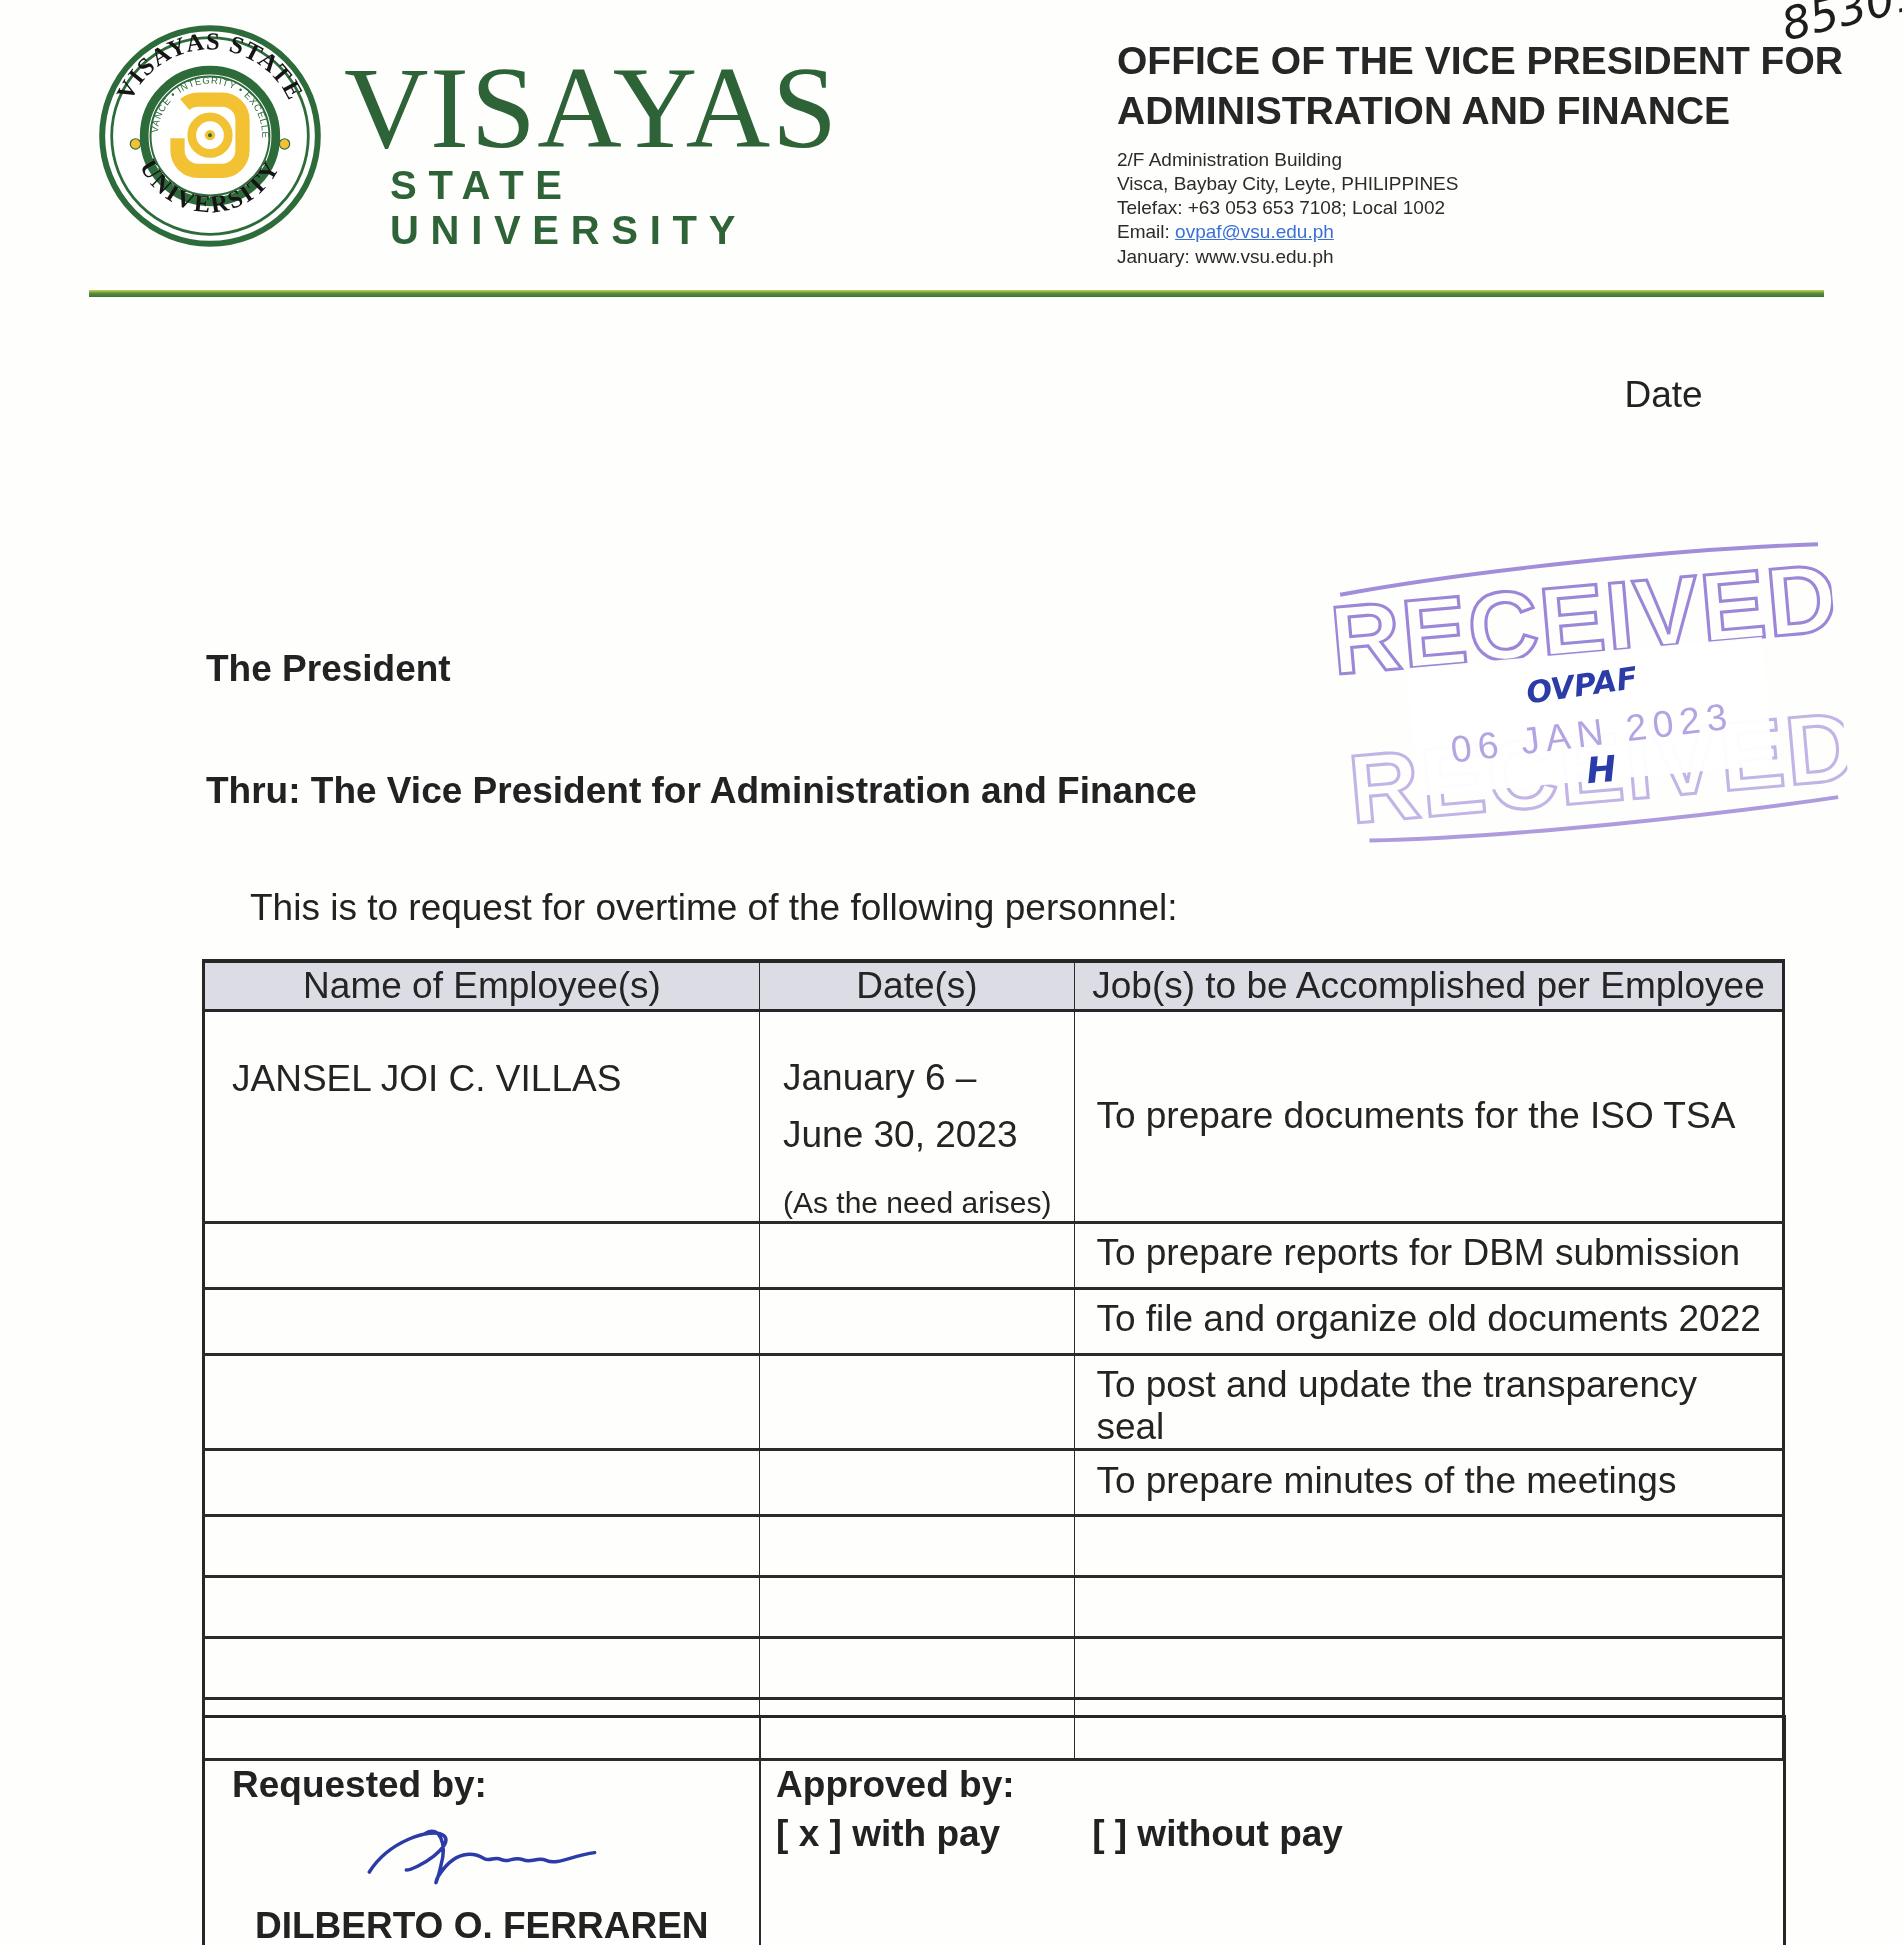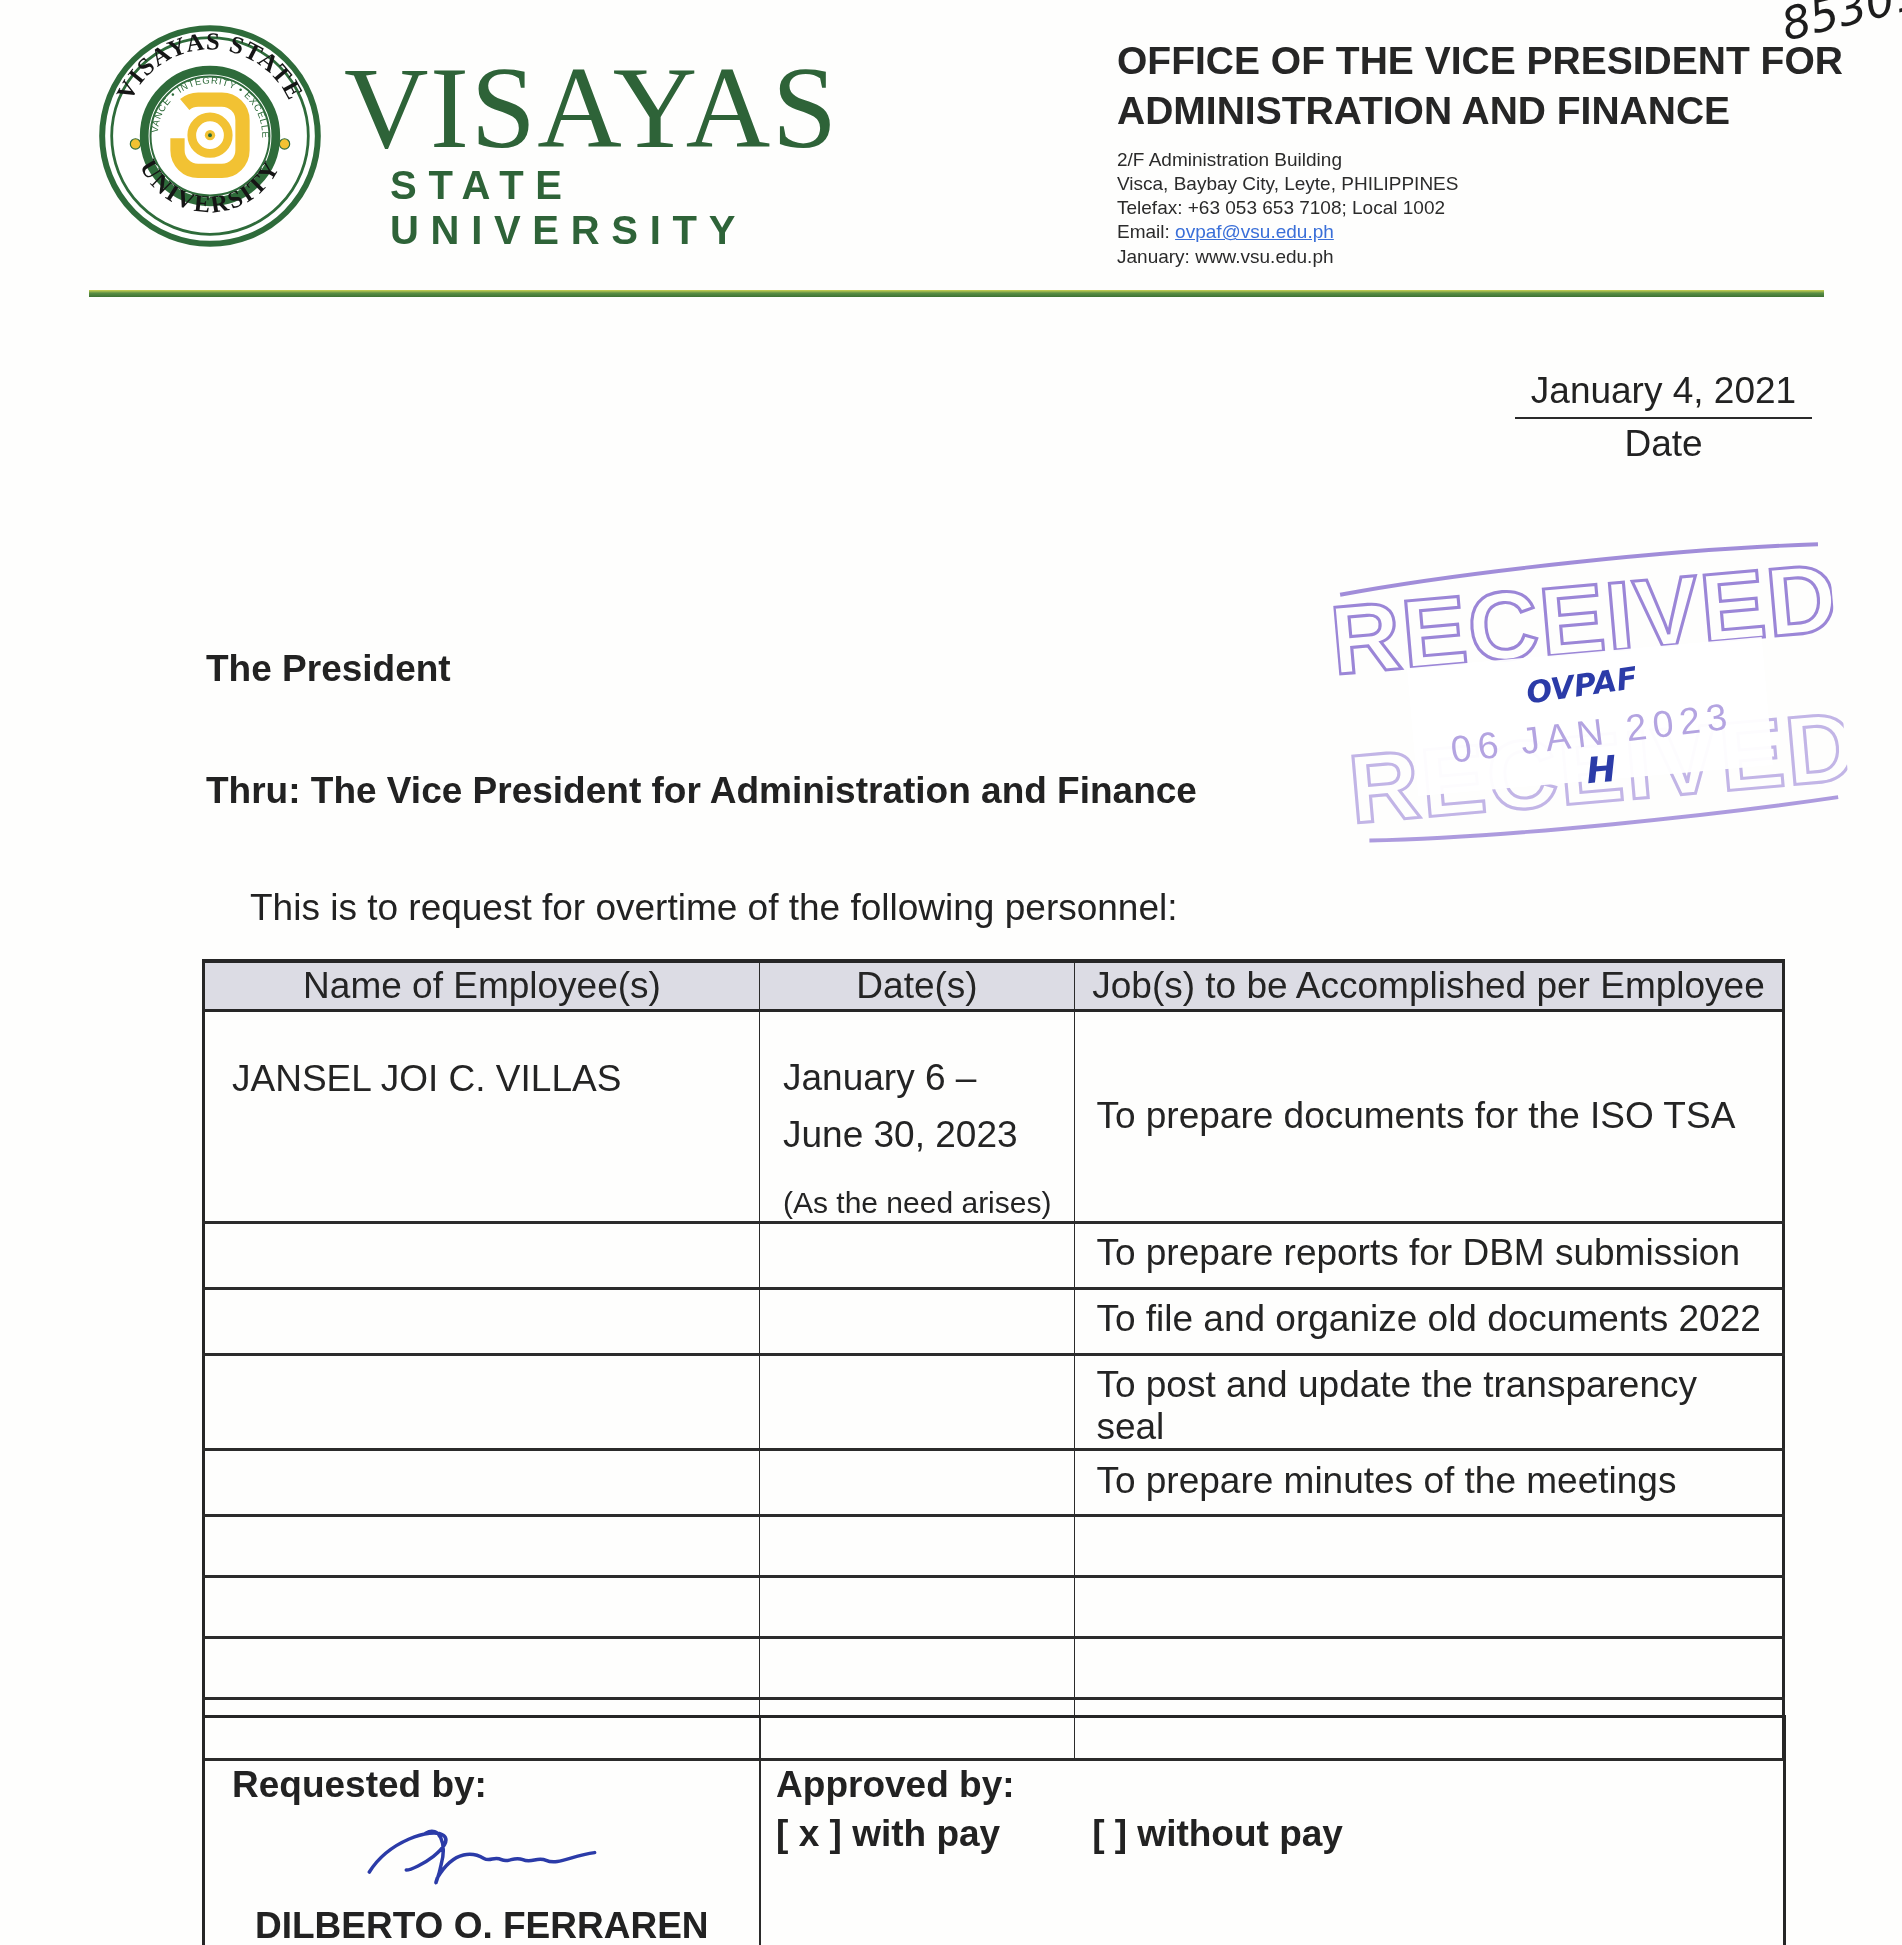--- a/index.html
+++ b/index.html
@@ -138,21 +138,20 @@
       <div>Visca, Baybay City, Leyte, PHILIPPINES</div>
       <div>Telefax: +63 053 653 7108; Local 1002</div>
       <div><span>Email: </span><span class="lnk">ovpaf@vsu.edu.ph</span></div>
       <div><span>January: </span><span>www.vsu.edu.ph</span></div>
     </div>
   </div>
 
   <div class="green-rule"></div>
 
   <div class="date-block">
-    <div><span class="d">January 4, 2021</span></div>
     <div class="l">Date</div>
   </div>
 
   <div class="addressee">The President</div>
   <div class="thru">Thru: The Vice President for Administration and Finance</div>
   <div class="intro">This is to request for overtime of the following personnel:</div>
 
   <svg class="stamp" viewBox="0 0 1280 730">
     <path d="M 20 52 C 350 20 900 10 1255 30" fill="none" stroke="#8a71d0" stroke-width="10" opacity="0.8"></path>
     <text x="640" y="255" text-anchor="middle" font-family="Liberation Sans, DejaVu Sans, sans-serif" font-size="250" font-weight="bold" letter-spacing="4" fill="none" stroke="#8a71d0" stroke-width="8" opacity="0.85">RECEIVED</text>

